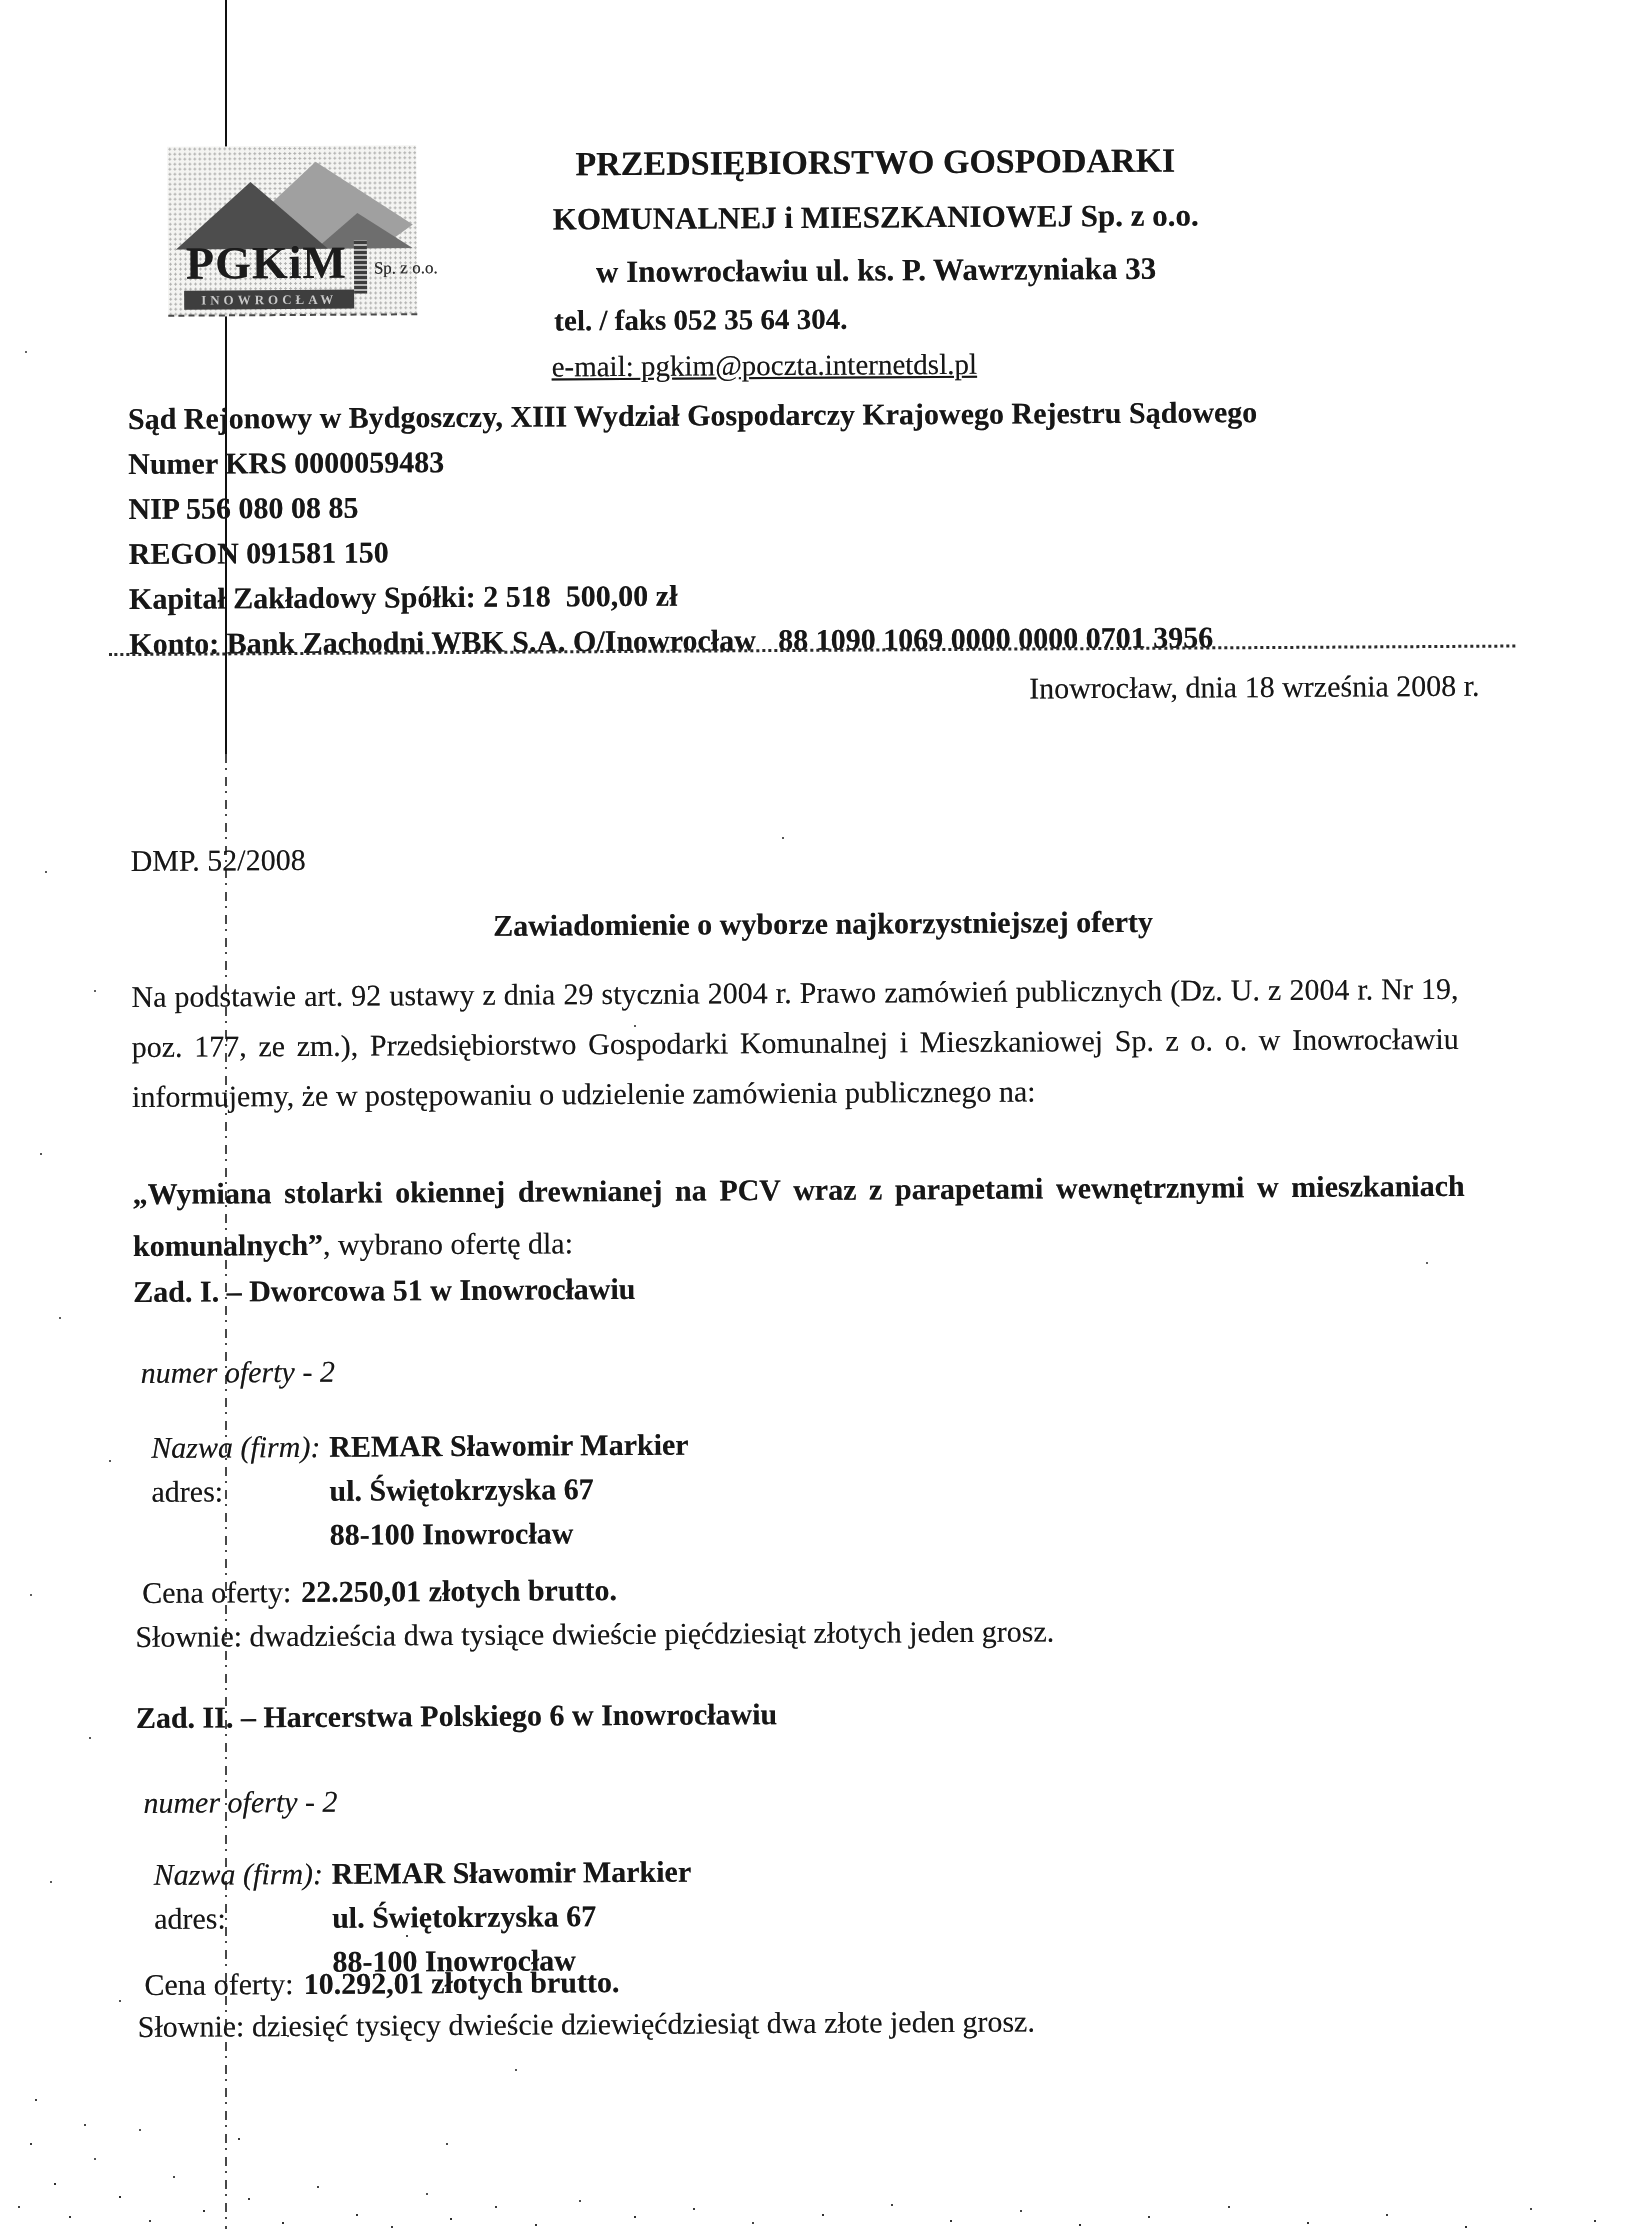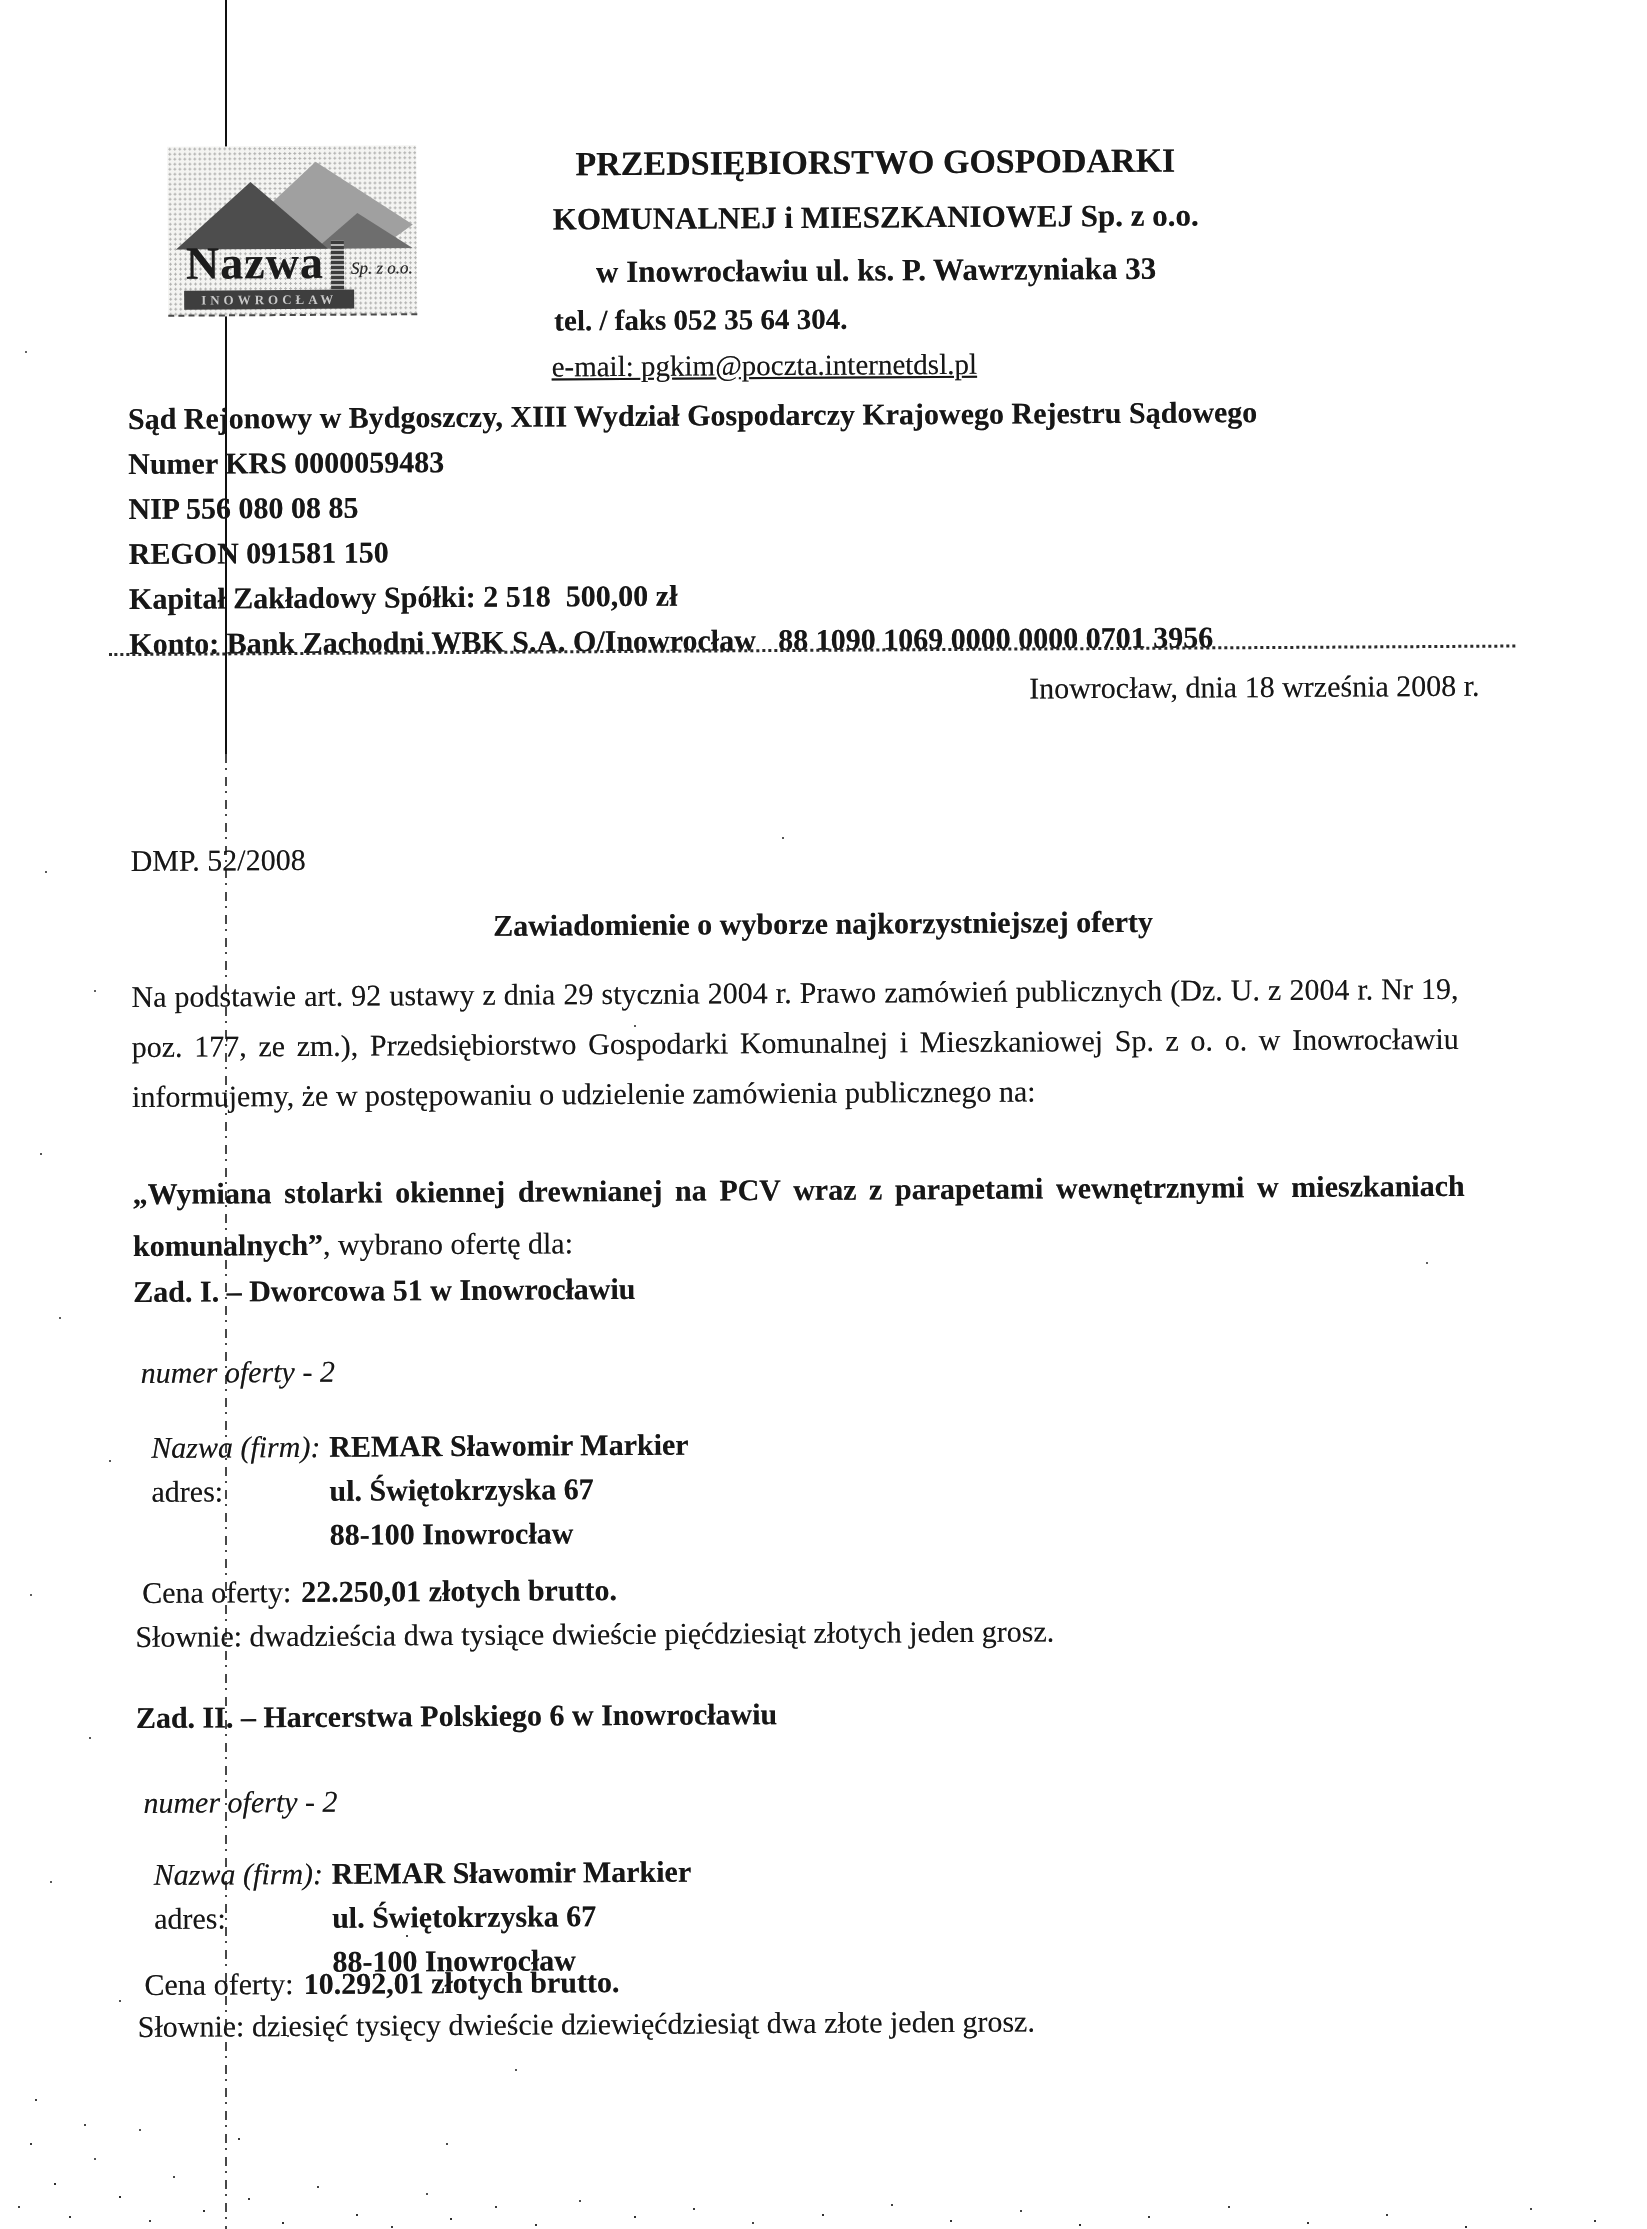--- a/index.html
+++ b/index.html
@@ -25,21 +25,21 @@
   .logo{left:173px;top:147px;width:249px;height:168px;
     background-color:#f4f4f2;
     background-image:radial-gradient(rgba(45,45,45,.33) 1px,transparent 1.2px);
     background-size:5px 5px;
     border-bottom:2px dashed #4a4a4a;}
   .mountains{position:absolute;top:8px;left:0;}
   .logo-row{position:absolute;top:93px;left:18px;display:flex;align-items:flex-start;}
   .logo-name{font-size:46px;font-weight:bold;line-height:48px;letter-spacing:1px;color:#1c1c1c;}
   .logo-stripe{width:13px;height:53px;margin:2px 7px 0 7px;
     background:repeating-linear-gradient(0deg,#3c3c3c 0 3px,#b5b5b5 3px 5px);}
-  .logo-suffix{font-style:italic;font-size:17px;margin-top:20px;color:#2c2c2c;white-space:nowrap;}
+  .logo-suffix{font-size:17px;margin-top:20px;color:#2c2c2c;white-space:nowrap;}
   .logo-band{position:absolute;top:144px;left:16px;width:170px;height:19px;
     background:#3e3e3e;color:#c9c9c9;font-size:13px;font-weight:bold;
     letter-spacing:4px;text-align:center;line-height:19px;}
 
   
   .header-block{left:386px;top:139px;width:990px;}
   .h1{font-size:34px;font-weight:bold;text-align:center;line-height:55px;}
   .h2{font-size:31px;font-weight:bold;text-align:center;line-height:56px;}
   .h3{font-size:31px;font-weight:bold;text-align:center;line-height:50px;}
   .h4{font-size:29px;font-weight:bold;text-align:left;padding-left:173px;line-height:46px;}
@@ -111,21 +111,21 @@
 
   <div class="content scantext">
 
     <div class="abs logo">
       <svg class="mountains" width="249" height="95" viewBox="0 0 252 96">
         <polygon points="55,96 150,8 248,72 214,96" fill="#a0a0a0"></polygon>
         <polygon points="150,96 192,60 248,96" fill="#6e6e6e"></polygon>
         <polygon points="8,96 84,28 162,96" fill="#4d4d4d"></polygon>
       </svg>
       <div class="logo-row">
-        <span class="logo-name">Nazwa</span>
+        <span class="logo-name">PGKiM</span>
         <span class="logo-stripe"></span>
         <span class="logo-suffix">Sp. z o.o.</span>
       </div>
       <div class="logo-band">INOWROCŁAW</div>
     </div>
 
     <div class="abs header-block">
       <div class="h1">PRZEDSIĘBIORSTWO GOSPODARKI</div>
       <div class="h2">KOMUNALNEJ i MIESZKANIOWEJ Sp. z o.o.</div>
       <div class="h3">w Inowrocławiu ul. ks. P. Wawrzyniaka 33</div>

